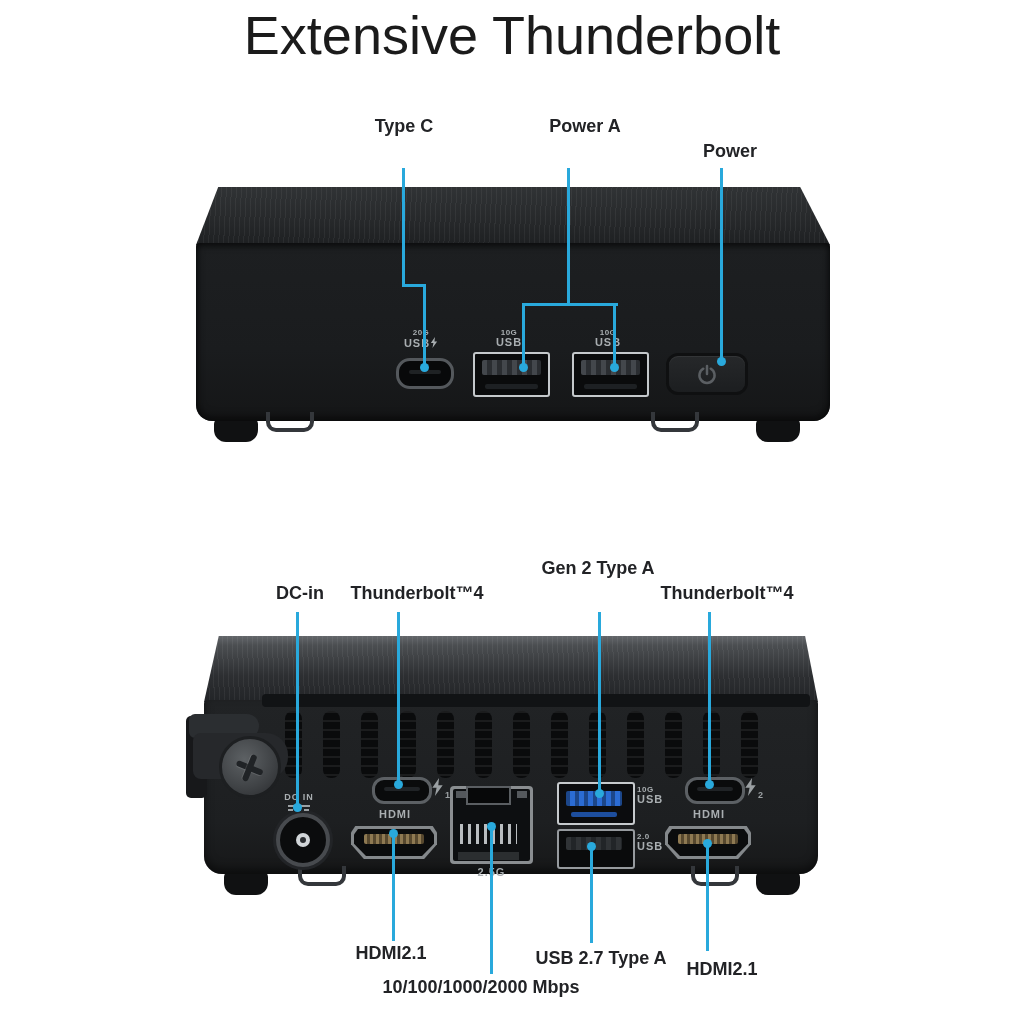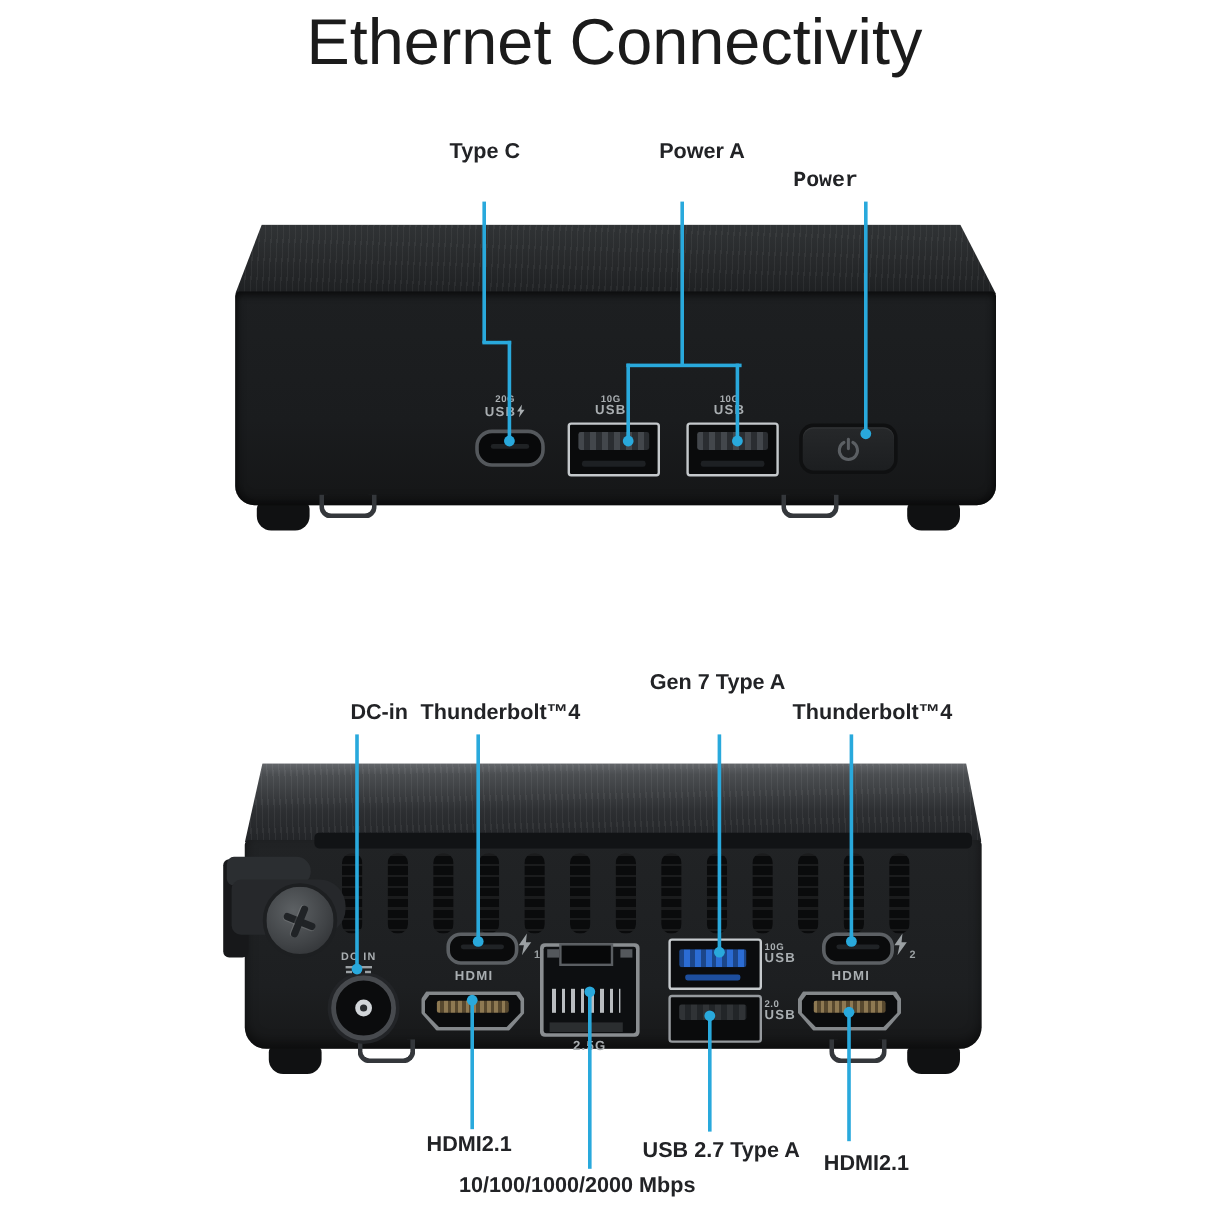--- a/index.html
+++ b/index.html
@@ -92,31 +92,31 @@
   .kusb{position:absolute;left:557px;top:829px;width:74px;height:36px;border:2px solid #969a9e;
         border-radius:3px;background:#0a0b0c;z-index:10;}
   .kusb .tongue{position:absolute;left:7px;top:6px;width:56px;height:13px;border-radius:2px;
         background:repeating-linear-gradient(90deg,#303336 0 5px,#222528 5px 10px);}
 </style>
 </head>
 <body>
 
 <div id="canvas">
 
-  <div class="title">Ethernet Connectivity</div>
+  <div class="title">Extensive Thunderbolt</div>
 
   <div>
 
     <div class="label two" style="left:304px;top:114px;width:200px;">
       <div>Type C</div>
     </div>
     <div class="label two" style="left:485px;top:114px;width:200px;">
       <div>Power A</div>
     </div>
-    <div class="label" style="left:628px;top:139px;width:120px;font-family:Liberation Mono, monospace;">Power</div>
+    <div class="label" style="left:670px;top:139px;width:120px;">Power</div>
 
     <div class="cline" style="left: 402px; top: 168px; width: 3px; height: 118px; background: rgb(41, 169, 220);"></div>
     <div class="cline" style="left: 402px; top: 284px; width: 24px; height: 3px; background: rgb(41, 169, 220);"></div>
     <div class="cline" style="left: 423px; top: 284px; width: 3px; height: 84px; background: rgb(41, 169, 220);"></div>
     <div class="cdot" style="left: 420px; top: 363px; background: rgb(41, 169, 220);"></div>
 
     <div class="cline" style="left: 567px; top: 168px; width: 3px; height: 137px; background: rgb(41, 169, 220);"></div>
     <div class="cline" style="left: 522px; top: 303px; width: 96px; height: 3px; background: rgb(41, 169, 220);"></div>
     <div class="cline" style="left: 522px; top: 303px; width: 3px; height: 64px; background: rgb(41, 169, 220);"></div>
     <div class="cline" style="left: 613px; top: 303px; width: 3px; height: 64px; background: rgb(41, 169, 220);"></div>
@@ -164,24 +164,24 @@
         <svg width="26" height="26" viewBox="0 0 24 24" style="position:absolute;left:25px;top:5px;">
           <path d="M8.6 7.1 A7 7 0 1 0 15.4 7.1" fill="none" stroke="#5b5f63" stroke-width="2.3" stroke-linecap="round"></path>
           <line x1="12" y1="4.6" x2="12" y2="12" stroke="#5b5f63" stroke-width="2.3" stroke-linecap="round"></line>
         </svg>
       </div>
     </div>
   </div>
 
   <div>
 
-    <div class="label" style="left:256px;top:581px;width:120px;">DC-in</div>
+    <div class="label" style="left:240px;top:581px;width:120px;">DC-in</div>
     <div class="label" style="left:317px;top:581px;width:200px;">Thunderbolt™4</div>
     <div class="label two" style="left:498px;top:556px;width:200px;">
-      <div>Gen 7 Type A</div>
+      <div>Gen 2 Type A</div>
     </div>
     <div class="label" style="left:627px;top:581px;width:200px;">Thunderbolt™4</div>
 
     <div class="cline" style="left: 296px; top: 612px; width: 3px; height: 195px; background: rgb(41, 169, 220);"></div>
     <div class="cdot" style="left: 293px; top: 803px; background: rgb(41, 169, 220);"></div>
     <div class="cline" style="left: 397px; top: 612px; width: 3px; height: 172px; background: rgb(41, 169, 220);"></div>
     <div class="cdot" style="left: 394px; top: 780px; background: rgb(41, 169, 220);"></div>
     <div class="cline" style="left: 598px; top: 612px; width: 3px; height: 180px; background: rgb(41, 169, 220);"></div>
     <div class="cdot" style="left: 595px; top: 789px; background: rgb(41, 169, 220);"></div>
     <div class="cline" style="left: 708px; top: 612px; width: 3px; height: 172px; background: rgb(41, 169, 220);"></div>

